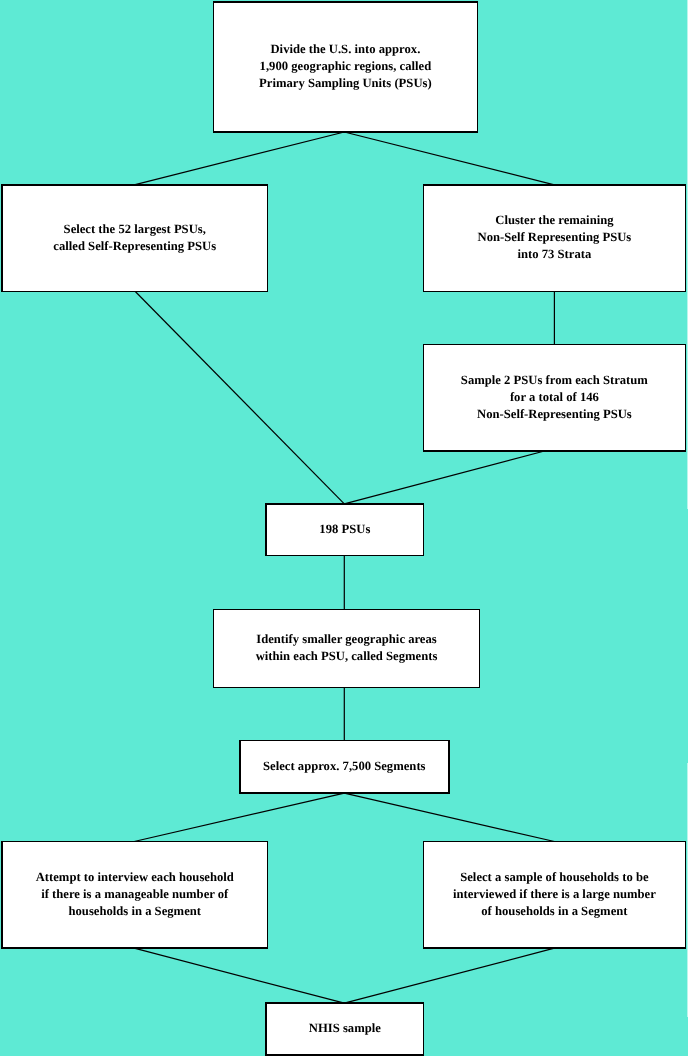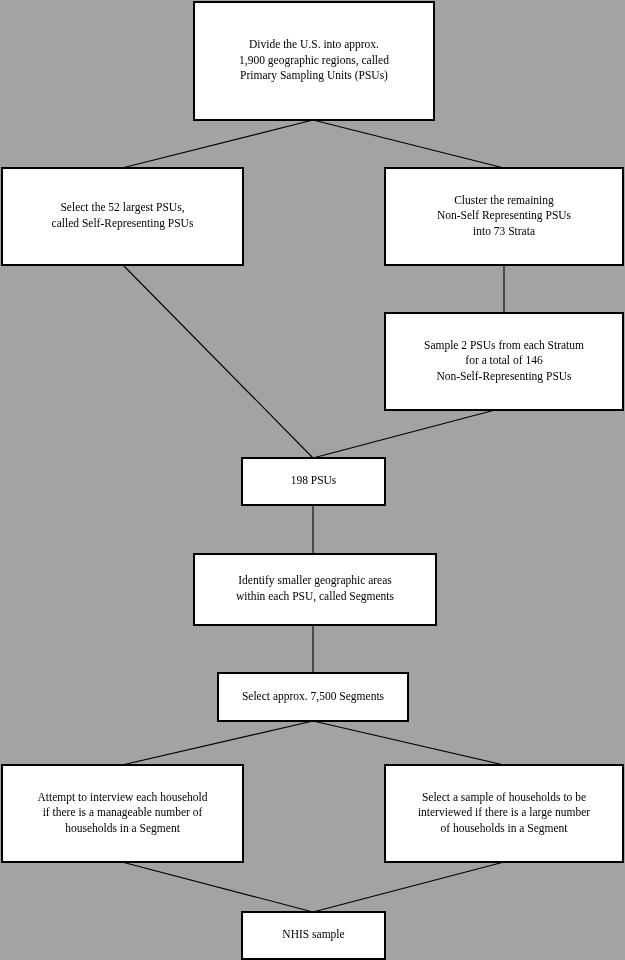--- a/index.html
+++ b/index.html
@@ -7,22 +7,23 @@
     padding: 0;
     background: #ffffff;
   }
   body {
     font-family: "Liberation Serif", "DejaVu Serif", serif;
   }
   #flowchart-root {
     position: relative;
     width: 625px;
     height: 960px;
-    background: #a3a3a3;
+    background: #5eead4;
     overflow: hidden;
+    font-weight: bold;
   }
   svg#flow-svg {
     position: absolute;
     top: 0;
     left: 0;
     width: 625px;
     height: 960px;
     display: block;
   }
   .node-box {

